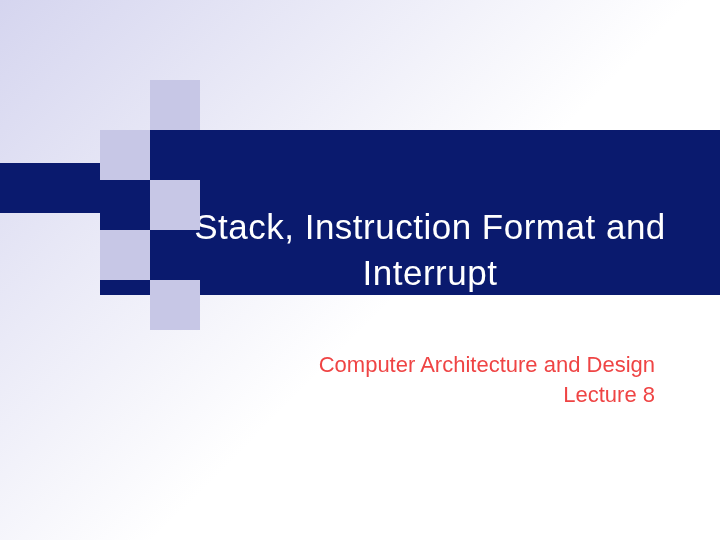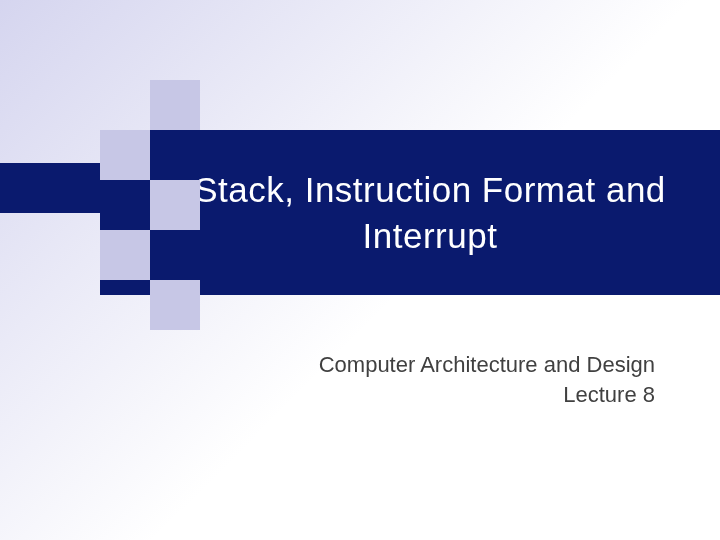--- a/index.html
+++ b/index.html
@@ -12,38 +12,38 @@
     overflow: hidden;
   }
   .title-bar {
     position: absolute;
     top: 130px;
     left: 100px;
     right: 0;
     height: 165px;
     background: #0a1a6e;
     display: flex;
-    align-items: center;
+    align-items: flex-end;
     justify-content: center;
     padding: 0 50px 0 90px;
   }
   .title-text {
     color: #ffffff;
     font-size: 35px;
     font-weight: 300;
     text-align: center;
     line-height: 1.3;
     letter-spacing: 0.5px;
   }
   .subtitle-block {
     position: absolute;
     top: 350px;
     right: 65px;
     text-align: right;
-    color: #404040;
+    color: #ef4444;
     font-size: 22px;
     line-height: 1.35;
   }
   .sq {
     position: absolute;
     width: 50px;
     height: 50px;
   }
   .sq-dark { background: #0a1a6e; }
   .sq-light { background: #c7c7e6; }

